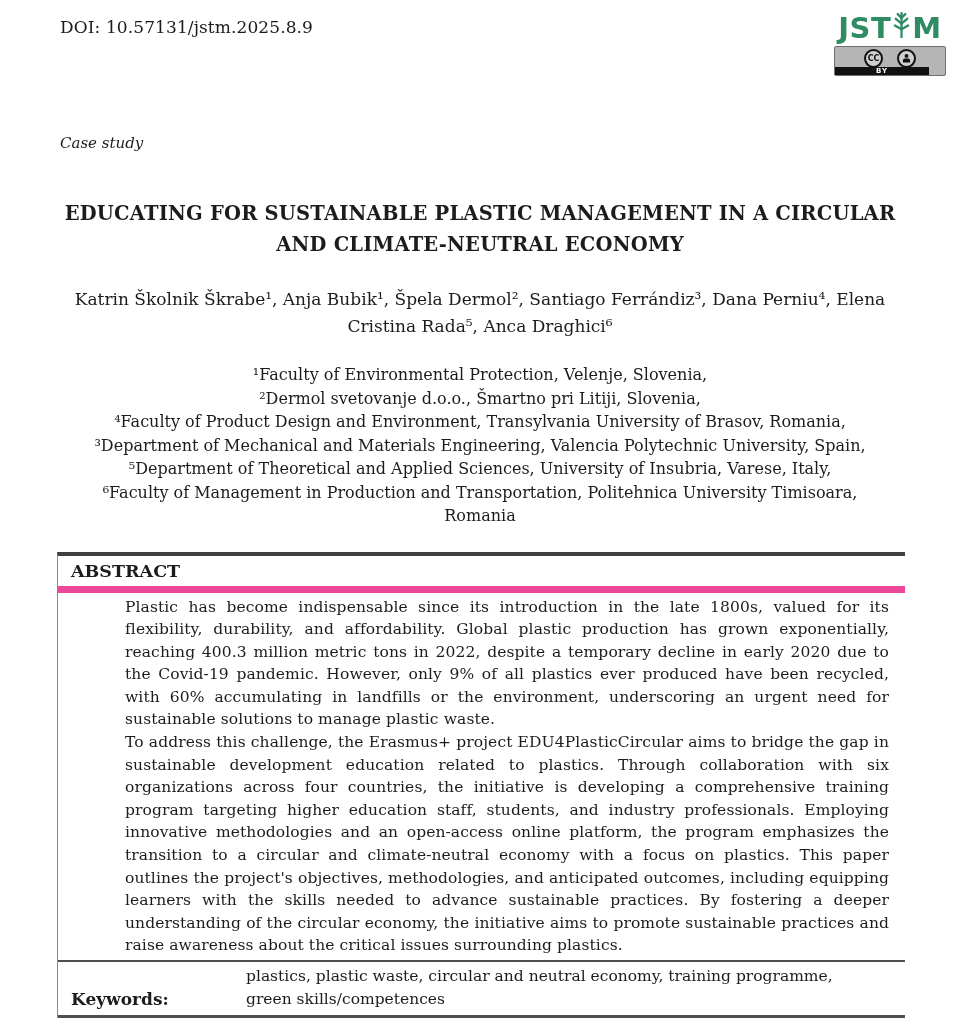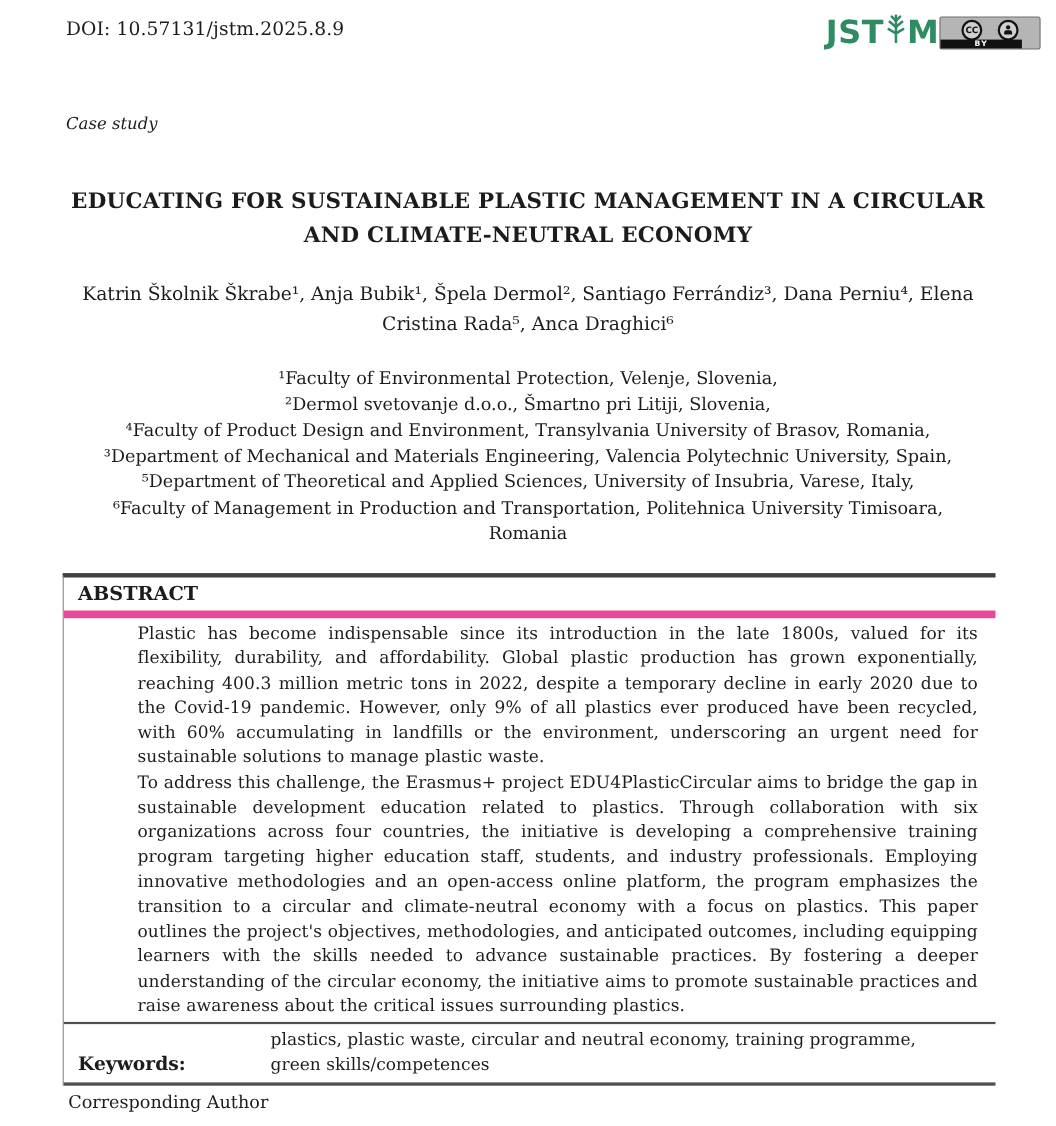--- a/index.html
+++ b/index.html
@@ -10,28 +10,28 @@
     color: #1c1c1c;
   }
   .page { position: relative; width: 960px; height: 1024px; overflow: hidden; background: #fff; }
 
   
   .header-row {
     display: flex; justify-content: space-between; align-items: flex-start;
     padding: 14px 14px 0 60px;
   }
   .journal-info { font-size: 17px; line-height: 27px; letter-spacing: 0.1px; }
-  .brand-col { display: flex; align-items: center; margin-top: -2px; }
+  .brand-col { display: flex; flex-direction: column; align-items: center; margin-top: -2px; }
   .jstm-logo {
     display: flex; align-items: flex-end; gap: 1px;
     font-weight: bold; font-size: 29px; line-height: 30px; letter-spacing: 0.5px;
     font-family: "DejaVu Sans", "Liberation Sans", sans-serif;
   }
   .cc-badge {
-    margin-top: 3px; width: 92px; height: 30px; position: relative;
+    margin-top: 3px; width: 112px; height: 30px; position: relative;
     background: #b5b5b5; border: 1px solid #6f6f6f; border-radius: 2px;
     display: flex; justify-content: center; gap: 14px; padding-top: 2px;
   }
   .cc-circle {
     width: 19px; height: 19px; border-radius: 50%;
     border: 2px solid #111; background: #cfcfcf;
     display: flex; align-items: center; justify-content: center;
     font-family: "DejaVu Sans", sans-serif; font-weight: bold; font-size: 8px; color: #111;
   }
   .cc-bottom-bar {

